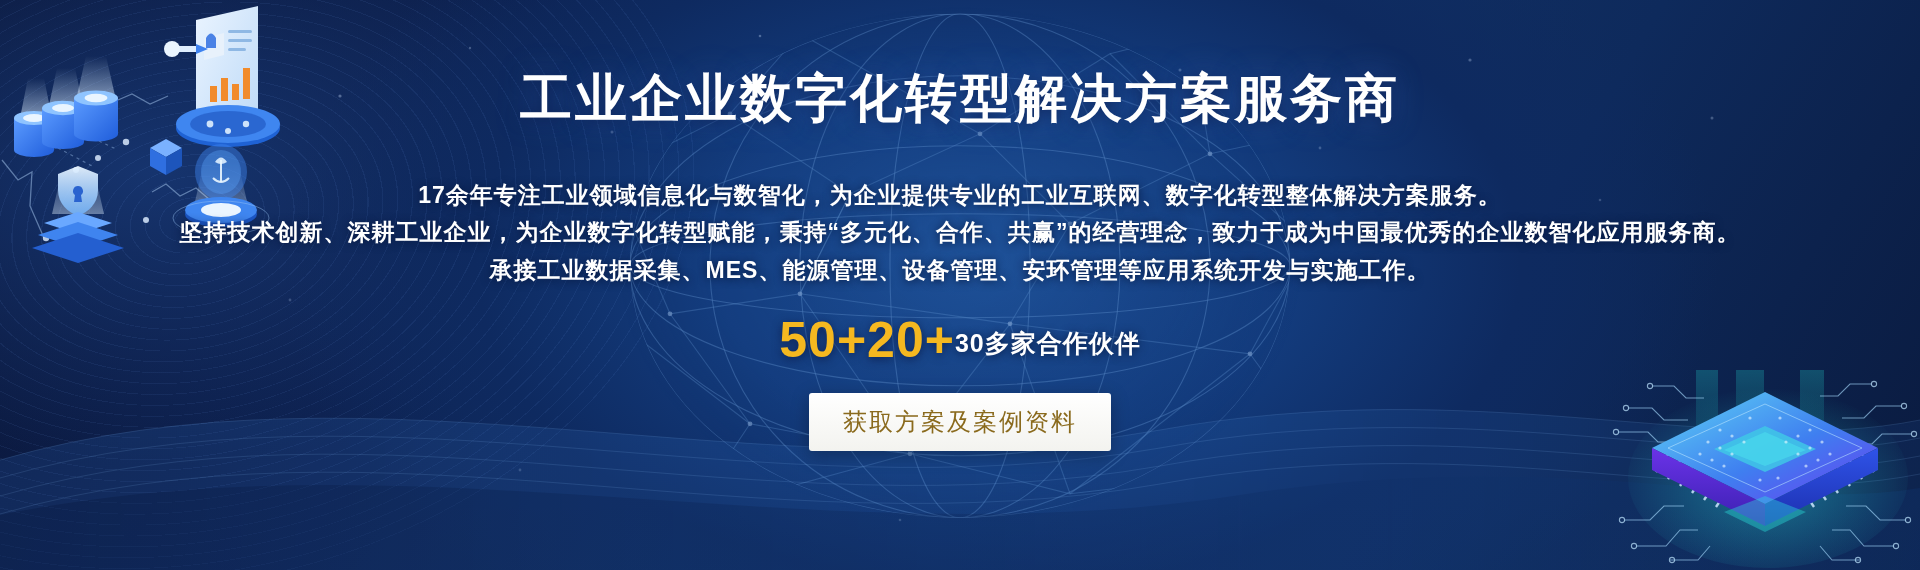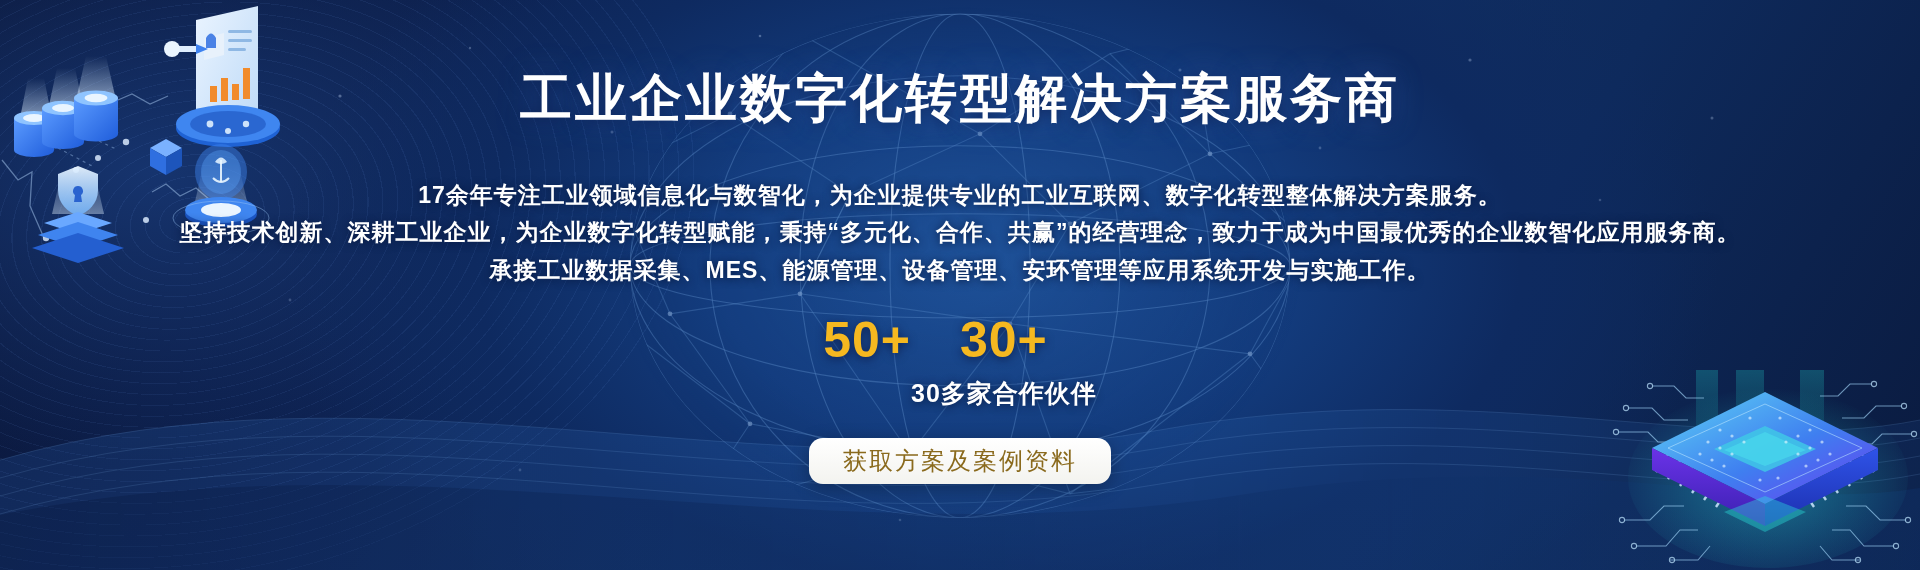--- a/index.html
+++ b/index.html
@@ -127,23 +127,23 @@
     text-shadow: 0 1px 8px rgba(6,20,56,0.9);
   }
 
   .cta {
     margin-top: 28px;
     background: linear-gradient(#ffffff, #f3f3ef);
     color: #8a6a1d;
     font-size: 24px;
     font-weight: normal;
     letter-spacing: 2px;
-    padding: 7px 34px;
+    padding: 13px 34px;
     border: 0;
-    border-radius: 14px;
+    border-radius: 3px;
     cursor: pointer;
     box-shadow: 0 4px 18px rgba(0,0,0,0.28);
     font-family: "Liberation Serif", "DejaVu Serif", serif;
   }
 </style>
 </head>
 <body>
 
 <div id="banner">
 
@@ -479,22 +479,22 @@
       <div class="subline">17余年专注工业领域信息化与数智化，为企业提供专业的工业互联网、数字化转型整体解决方案服务。</div>
       <div class="subline">坚持技术创新、深耕工业企业，为企业数字化转型赋能，秉持“多元化、合作、共赢”的经营理念，致力于成为中国最优秀的企业数智化应用服务商。</div>
       <div class="subline">承接工业数据采集、MES、能源管理、设备管理、安环管理等应用系统开发与实施工作。</div>
     </div>
 
     <div class="stats">
       <div class="stat">
         <div class="stat-value">50+</div>
       </div>
       <div class="stat">
+        <div class="stat-value">20+</div>
       </div>
       <div class="stat">
-        <div class="stat-value">30+</div>
         <div class="stat-label">30多家合作伙伴</div>
       </div>
     </div>
 
     <button class="cta">获取方案及案例资料</button>
   </div>
 </div>
 
 </body></html>

